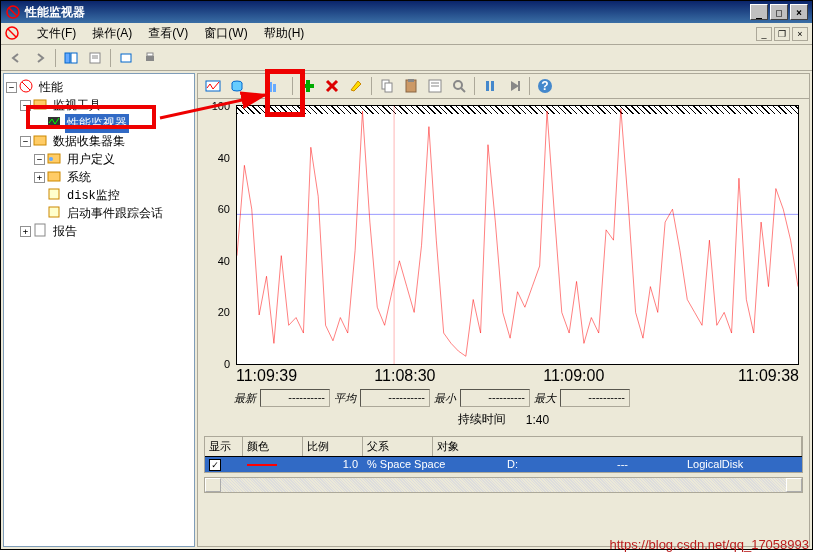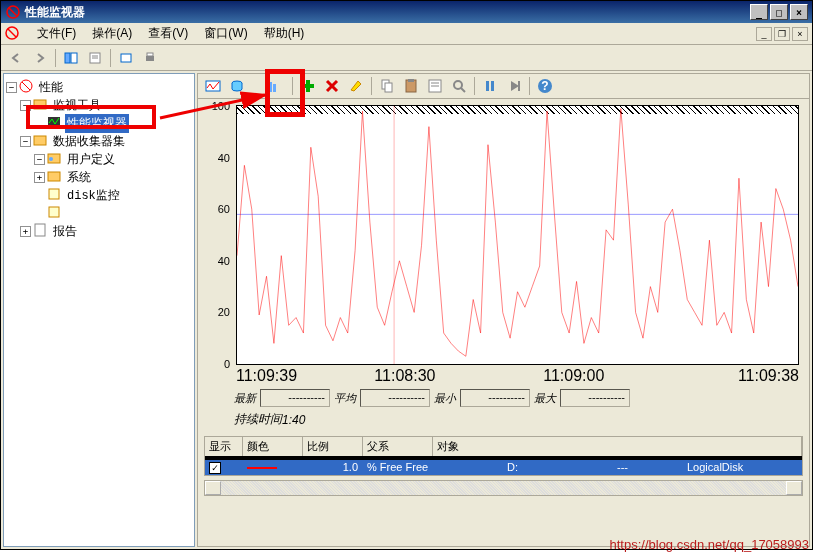--- a/index.html
+++ b/index.html
@@ -35,23 +35,23 @@
 .chart{height:280px;position:relative;background:#ece9d8;}
 .yaxis{position:absolute;left:0;top:0;width:30px;height:260px;}
 .ylabel{position:absolute;right:4px;font-size:11px;text-align:right;transform:translateY(-50%);}
 .plot{position:absolute;left:32px;top:0;right:4px;height:260px;background:#fff;border:1px solid #000;}
 .hatch{position:absolute;left:0;right:0;top:0;height:8px;background:repeating-linear-gradient(45deg,#000 0,#000 1px,#fff 1px,#fff 4px);}
 .xaxis{position:absolute;left:32px;right:4px;top:262px;height:16px;}
 .xlabel{position:absolute;font-size:16px;transform:translateX(-50%);}
 .stats{display:flex;gap:4px;padding:4px 30px;align-items:center;}
 .stats .slabel{font-size:11px;font-style:italic;}
 .stats .sval{border:1px inset #aca899;background:#ece9d8;padding:1px 4px;min-width:70px;text-align:right;height:18px;font-size:11px;}
-.duration{display:flex;gap:0;padding:0 30px 4px;justify-content:flex-start;align-items:center;font-style:italic;}
+.duration{display:flex;gap:20px;padding:0 30px 4px;justify-content:center;align-items:center;}
 .grid{margin:4px 0;border:1px solid #aca899;}
-.ghead{display:flex;background:#ece9d8;border-bottom:4px solid #000000;}
+.ghead{display:flex;background:#ece9d8;border-bottom:1px solid #000000;}
 .gh{border-right:1px solid #aca899;padding:2px 4px;font-size:11px;background:#ece9d8;}
 .grow{display:flex;background:#316ac5;color:#fff;}
 .gc{border-right:1px solid #316ac5;padding:1px 4px;font-size:11px;overflow:hidden;}
 .checkbox{width:12px;height:12px;border:1px solid #000;background:#fff;display:inline-flex;align-items:center;justify-content:center;font-size:9px;color:#000;}
 .scrollbar{height:16px;background:#ece9d8;border:1px solid #aca899;display:flex;}
 .sbtn{width:16px;background:#ece9d8;border:1px outset #fff;}
 .strack{flex:1;background:repeating-linear-gradient(45deg,#ece9d8,#ece9d8 1px,#ddd 1px,#ddd 2px);}
 .watermark{position:absolute;right:8px;bottom:2px;color:#b91c1c;font-size:13px;z-index:20;}
 </style>
 </head>
@@ -183,20 +183,21 @@
           <span class="ticon2"><svg width="14" height="14">
               <rect x="2" y="2" width="10" height="10" fill="#ffc" stroke="#c80"></rect>
             </svg></span>
           <span class="tlabel">disk监控</span>
         </div>
       <div class="tnode" style="padding-left:28px">
           <span class="noexp"></span>
           <span class="ticon2"><svg width="14" height="14">
               <rect x="2" y="2" width="10" height="10" fill="#ffc" stroke="#c80"></rect>
             </svg></span>
+          <span class="tlabel">启动事件跟踪会话</span>
         </div>
       <div class="tnode" style="padding-left:14px">
           <span class="exp">+</span>
           <span class="ticon2"><svg width="14" height="14">
               <rect x="2" y="1" width="10" height="12" fill="#fff" stroke="#888"></rect>
             </svg></span>
           <span class="tlabel">报告</span>
         </div>
     </div>
 
@@ -335,21 +336,21 @@
             <div class="gh" style="width:38px">显示</div>
             <div class="gh" style="width:60px">颜色</div>
             <div class="gh" style="width:60px">比例</div>
             <div class="gh" style="width:70px">父系</div>
             <div class="gh" style="flex:1">对象</div>
           </div>
           <div class="grow">
             <div class="gc" style="width:38px"><span class="checkbox">✓</span></div>
             <div class="gc" style="width:60px"><span style="display:inline-block;width:30px;height:2px;background:#f00;vertical-align:middle"></span></div>
             <div class="gc" style="width:60px;text-align:right">1.0</div>
-            <div class="gc" style="width:140px">% Free Free</div>
+            <div class="gc" style="width:140px">% Space Space</div>
             <div class="gc" style="width:110px">D:</div>
             <div class="gc" style="width:70px">---</div>
             <div class="gc" style="flex:1">LogicalDisk</div>
           </div>
         </div>
         <div class="scrollbar">
           <div class="sbtn"></div>
           <div class="strack"></div>
           <div class="sbtn"></div>
         </div>

